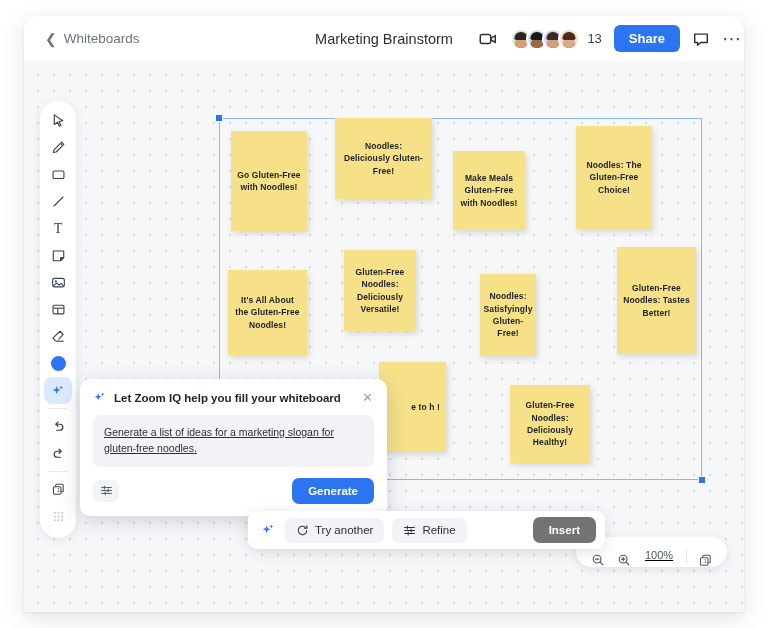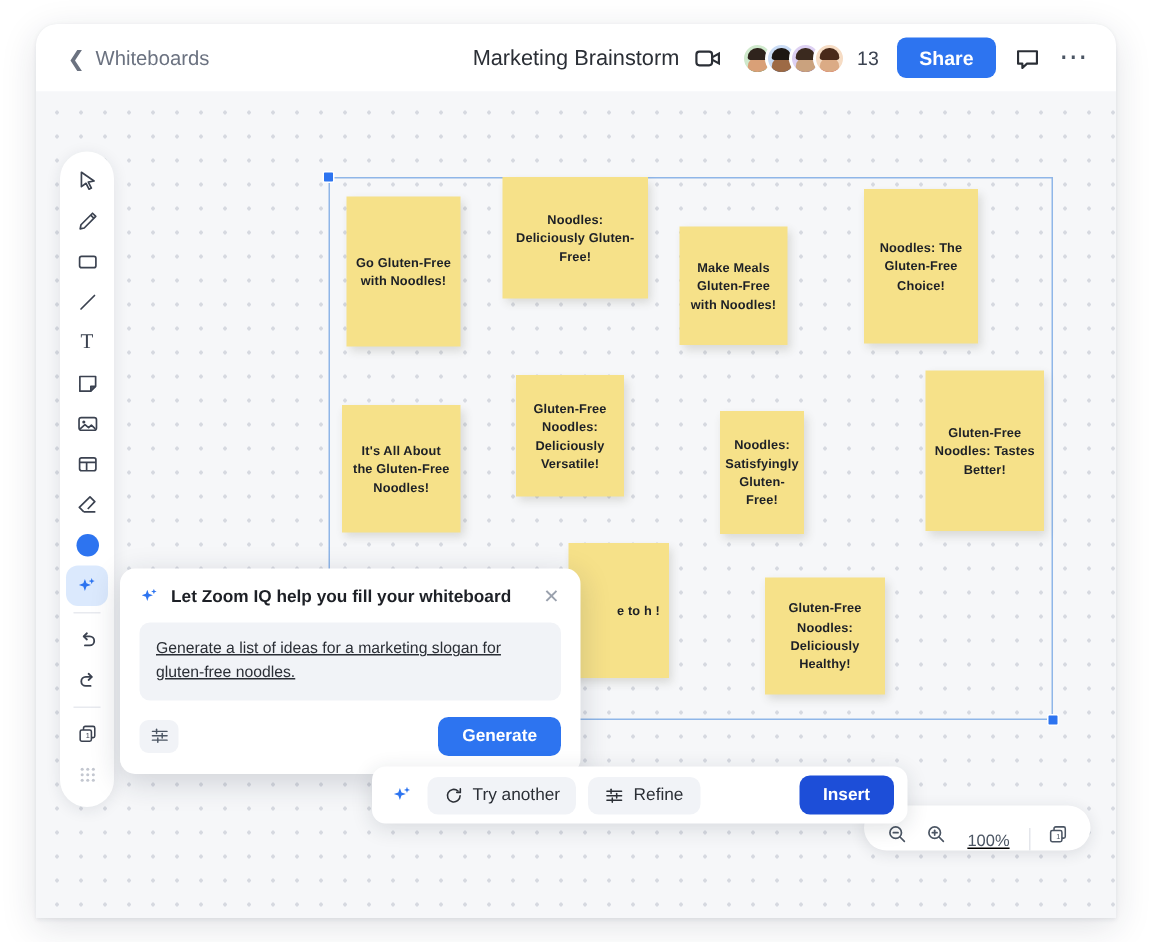--- a/index.html
+++ b/index.html
@@ -35,21 +35,21 @@
   }
   #back-nav .chev { color: #6b7280; font-size: 14px; line-height: 1; }
   #back-label { color: #6b7280; font-size: 13.5px; }
   #board-title {
     position: absolute; left: 0; right: 0; top: 0; height: 45px;
     display: flex; align-items: center; justify-content: center;
     color: #2b2f36; font-size: 14.5px; pointer-events: none;
   }
   #topbar-right {
     margin-left: auto; display: flex; align-items: center;
-    gap: 12px; margin-right: 18px; z-index: 3;
+    gap: 12px; margin-right: 2px; z-index: 3;
   }
   #video-icon { width: 20px; height: 20px; display: block; }
   #avatar-stack { display: flex; align-items: center; }
   .avatar {
     width: 22px; height: 22px; border-radius: 50%;
     margin-left: -6px; border: 2px solid #fff;
     position: relative; overflow: hidden;
   }
   .avatar:first-child { margin-left: 0; }
   .avatar .face {
@@ -188,31 +188,31 @@
     padding: 0 9px; z-index: 20;
   }
   .pill {
     display: flex; align-items: center; gap: 6px;
     background: #f1f3f7; border: none; border-radius: 7px;
     padding: 6px 11px; cursor: pointer;
     font-size: 11.5px; color: #2b2f36;
   }
   #insert-button {
     margin-left: 58px;
-    background: #1d4ed8; color: #fff; font-size: 11.5px; font-weight: bold;
+    background: #737373; color: #fff; font-size: 11.5px; font-weight: bold;
     border: none; border-radius: 7px; padding: 7px 16px; cursor: pointer;
   }
 
   
   #zoom-controls {
     position: absolute; right: 17px; bottom: 45px;
     height: 30px; background: #ffffff; border-radius: 15px;
     box-shadow: 0 2px 10px rgba(30,40,60,.12);
-    display: flex; align-items: flex-end; gap: 4px;
-    padding: 0 11px; z-index: 10; text-decoration: underline;
+    display: flex; align-items: flex-start; gap: 4px;
+    padding: 12px 11px; z-index: 10; text-decoration: underline;
   }
   .zc-btn {
     width: 22px; height: 22px; display: flex;
     align-items: center; justify-content: center;
     background: none; border: none; cursor: pointer;
   }
   #zoom-level {
     font-size: 11px; color: #4b5563; margin: 0 5px; min-width: 30px;
     text-align: center;
   }

